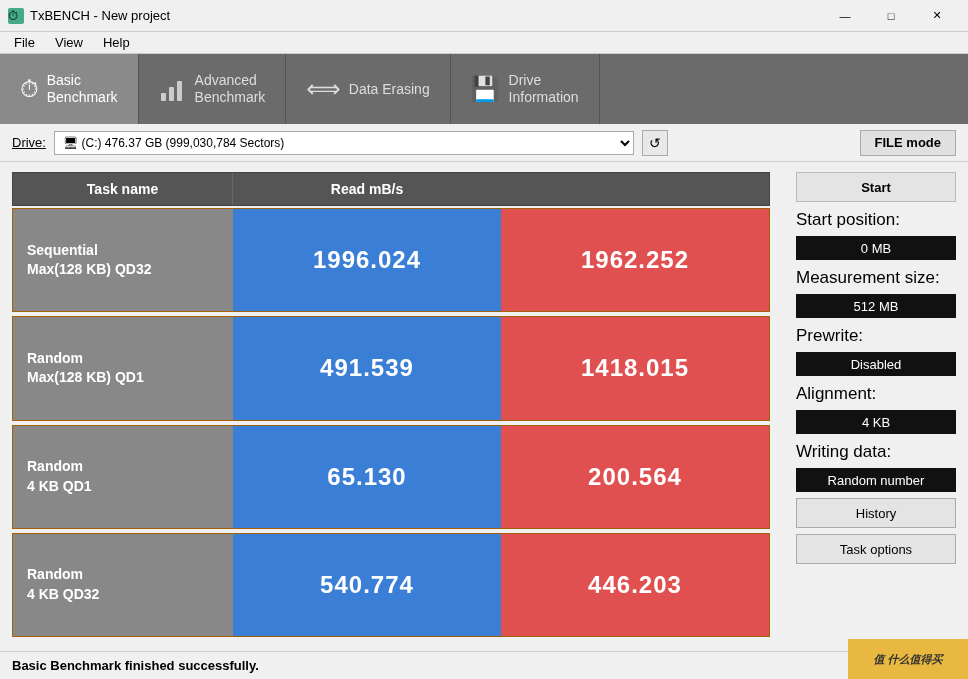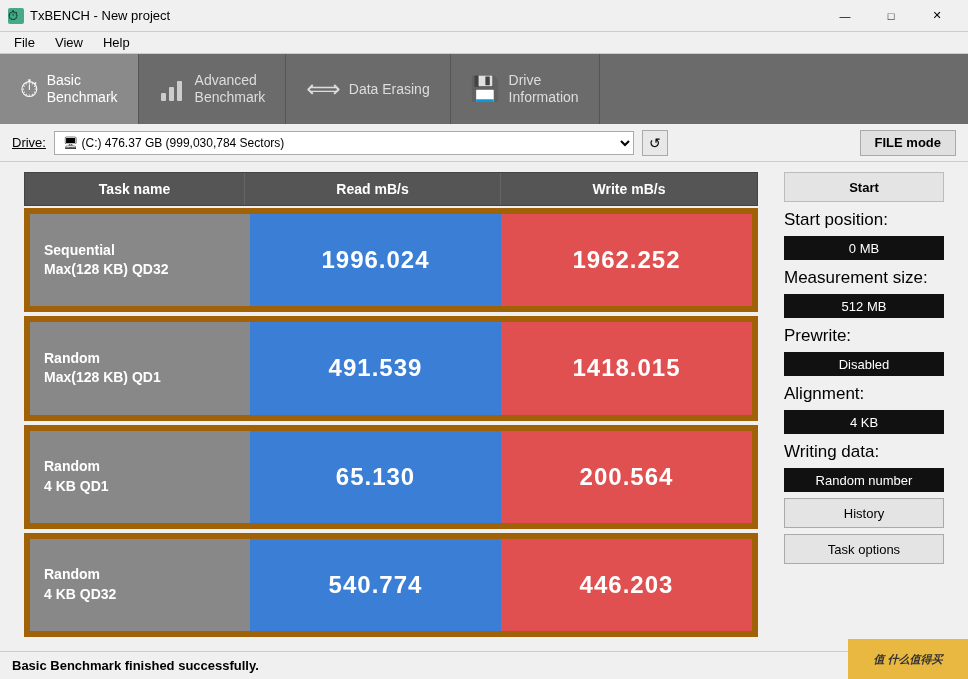--- a/index.html
+++ b/index.html
@@ -137,21 +137,21 @@
       border: 1px solid #aaa;
       cursor: pointer;
       font-size: 13px;
       font-weight: 600;
     }
 
     
     .main-content {
       display: flex;
       gap: 0;
-      padding: 10px 24px;
+      padding: 10px 12px;
       height: calc(679px - 32px - 22px - 70px - 38px - 28px);
       background: #f0f0f0;
     }
 
     
     .bench-table {
       flex: 1;
       display: flex;
       flex-direction: column;
       gap: 0;
@@ -174,21 +174,21 @@
       border-right: 1px solid #666;
       color: white;
     }
     .bench-header-cell:last-child { border-right: none; }
 
     .bench-row {
       display: grid;
       grid-template-columns: 220px 1fr 1fr;
       height: 110px;
       margin-bottom: 4px;
-      border: 6px solid #a16207;
+      border: 1px solid #a16207;
       background: #f8f8f8;
     }
     .bench-row-label {
       background: #888;
       color: white;
       display: flex;
       align-items: center;
       padding: 0 14px;
       font-size: 14px;
       font-weight: 600;
@@ -326,21 +326,20 @@
   <button class="drive-refresh-btn">↺</button>
   <button class="file-mode-btn">FILE mode</button>
 </div>
 
 <div class="main-content" style="position:relative;">
 
   <div class="bench-table">
     <div class="bench-header">
       <div class="bench-header-cell">Task name</div>
       <div class="bench-header-cell">Read mB/s</div>
-      <div class="bench-header-cell">Write mB/s</div>
     </div>
 
     <div class="bench-row">
       <div class="bench-row-label">Sequential<br>Max(128 KB) QD32</div>
       <div class="bench-value read">1996.024</div>
       <div class="bench-value write">1962.252</div>
     </div>
 
     <div class="bench-row">
       <div class="bench-row-label">Random<br>Max(128 KB) QD1</div>

